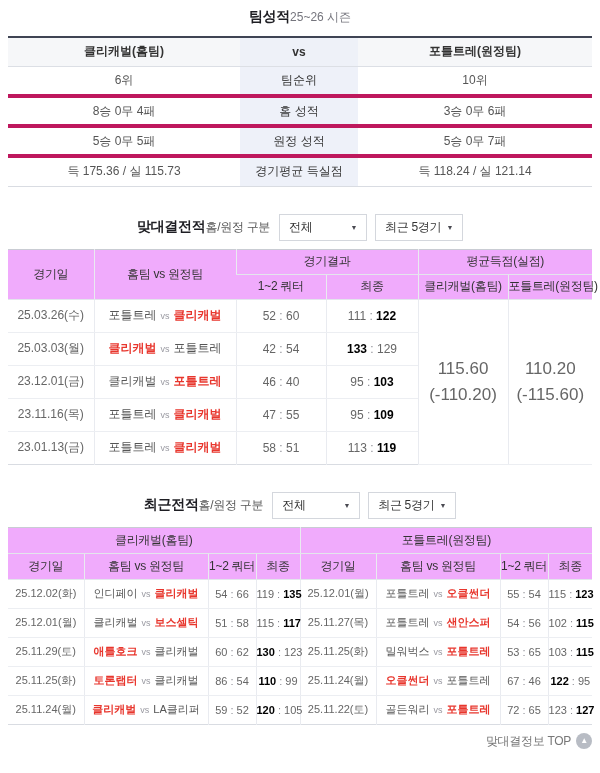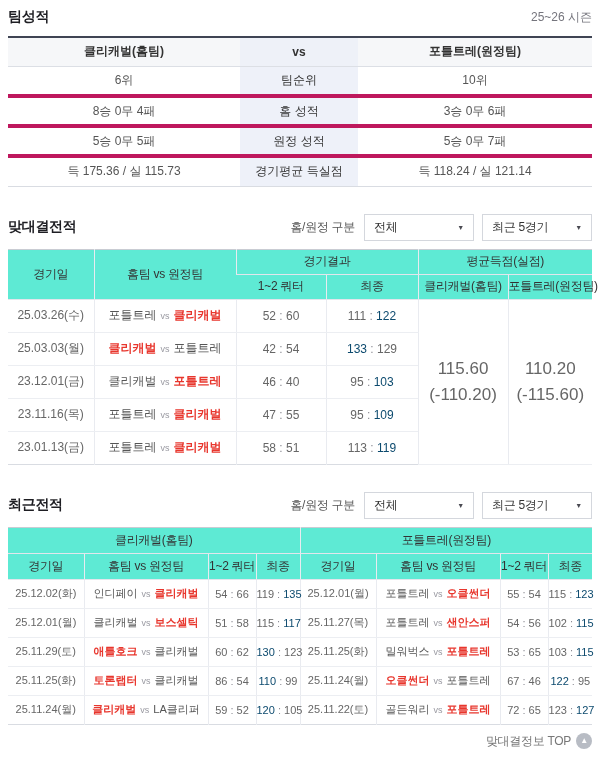--- a/index.html
+++ b/index.html
@@ -2,62 +2,62 @@
 <html><head>
 <meta charset="utf-8">
 <style>
   * { box-sizing: border-box; margin: 0; padding: 0; }
   html, body { background: #fff; }
   body { width: 600px; font-family: "Liberation Sans", "DejaVu Sans", sans-serif; color: #333; }
   .page { width: 600px; padding: 6px 8px 10px; }
   section { margin-bottom: 27px; }
   section:last-child { margin-bottom: 0; }
 
-  .sec-head { display: flex; justify-content: space-between; align-items: center; margin-bottom: 8px; min-height: 22px; }
+  .sec-head { display: flex; justify-content: center; align-items: center; margin-bottom: 8px; min-height: 22px; }
   .sec-title { font-size: 14px; font-weight: 700; color: #1e1e23; letter-spacing: -0.3px; }
   .season { font-size: 12px; color: #75757d; }
 
   .filters { display: flex; align-items: center; gap: 8px; }
   .filter-label { font-size: 12px; color: #555; margin-right: 1px; letter-spacing: -0.3px; }
-  .select { display: flex; justify-content: space-between; align-items: center; width: 110px; height: 27px;
+  .select { display: flex; justify-content: space-between; align-items: center; width: 88px; height: 27px;
             border: 1px solid #d4d7dd; background: #fff; padding: 0 9px; font-size: 12px; color: #333;
             cursor: pointer; letter-spacing: -0.3px; }
   .caret { font-size: 7px; color: #4a4a52; }
 
   table { width: 100%; border-collapse: collapse; table-layout: fixed; }
   th, td { text-align: center; vertical-align: middle; white-space: nowrap; }
 
   
   .t1 { border-top: 2px solid #3f4454; border-bottom: 1px solid #d9dce2; }
   .t1 th { height: 29px; background: #f6f7f9; font-size: 12px; font-weight: 700; color: #333;
            border-bottom: 1px solid #dcdfe5; }
   .t1 th.mid { background: #eef1f8; }
   .t1 td { height: 30px; font-size: 12px; color: #555; border-bottom: 4px solid #be185d; }
   .t1 td.mid { background: #eef1f9; color: #333; }
   .t1 tr:last-child td { border-bottom: none; }
 
   
   .t2, .t3 { border-top: 1px solid #c9ccd3; border-bottom: 1px solid #d9dce2; }
-  .t2 th, .t3 th { background: #5eead4; font-size: 12px; font-weight: 400; color: #333;
+  .t2 th, .t3 th { background: #f0abfc; font-size: 12px; font-weight: 400; color: #333;
                    border-bottom: 1px solid #e3e6ec; letter-spacing: -0.3px; }
   .t2 th, .t2 td, .t3 th, .t3 td { border-left: 1px solid #e9ebf0; }
   .t2 tr > *:first-child, .t3 tr > *:first-child { border-left: none; }
   .t2 th { height: 25px; }
   .t2 td { height: 33px; font-size: 12px; color: #666; border-bottom: 1px solid #eceef2; }
   .t2 tbody tr:last-child td { border-bottom: none; }
   .t3 th { height: 26px; }
   .t3 td { height: 29px; font-size: 11px; color: #666; border-bottom: 1px solid #eceef2; }
   .t3 tbody tr:last-child td { border-bottom: none; }
 
   .team { color: #555; }
   .team.win { color: #e8362d; font-weight: 700; }
   .vs-sep { font-size: 9px; color: #9a9aa2; margin: 0 4px; }
   td.date { color: #666; }
   .sc { color: #666; }
-  .sc.win { color: #0c4a6e; font-weight: 400; }
+  .sc.win { color: #000000; font-weight: 700; }
   .colon { color: #8d8d95; }
   td.avg { font-size: 17px; color: #666; line-height: 1.5; background: #fff; }
 
   .top-row { display: flex; justify-content: flex-end; margin-top: 8px; }
   .top-link { display: inline-flex; align-items: center; gap: 5px; font-size: 12px; color: #777;
               cursor: pointer; letter-spacing: -0.3px; }
   .top-icon { width: 16px; height: 16px; border-radius: 50%; background: #b8bcc4; color: #fff;
               font-size: 8px; display: inline-flex; align-items: center; justify-content: center; line-height: 1; }
 </style>
 </head>

